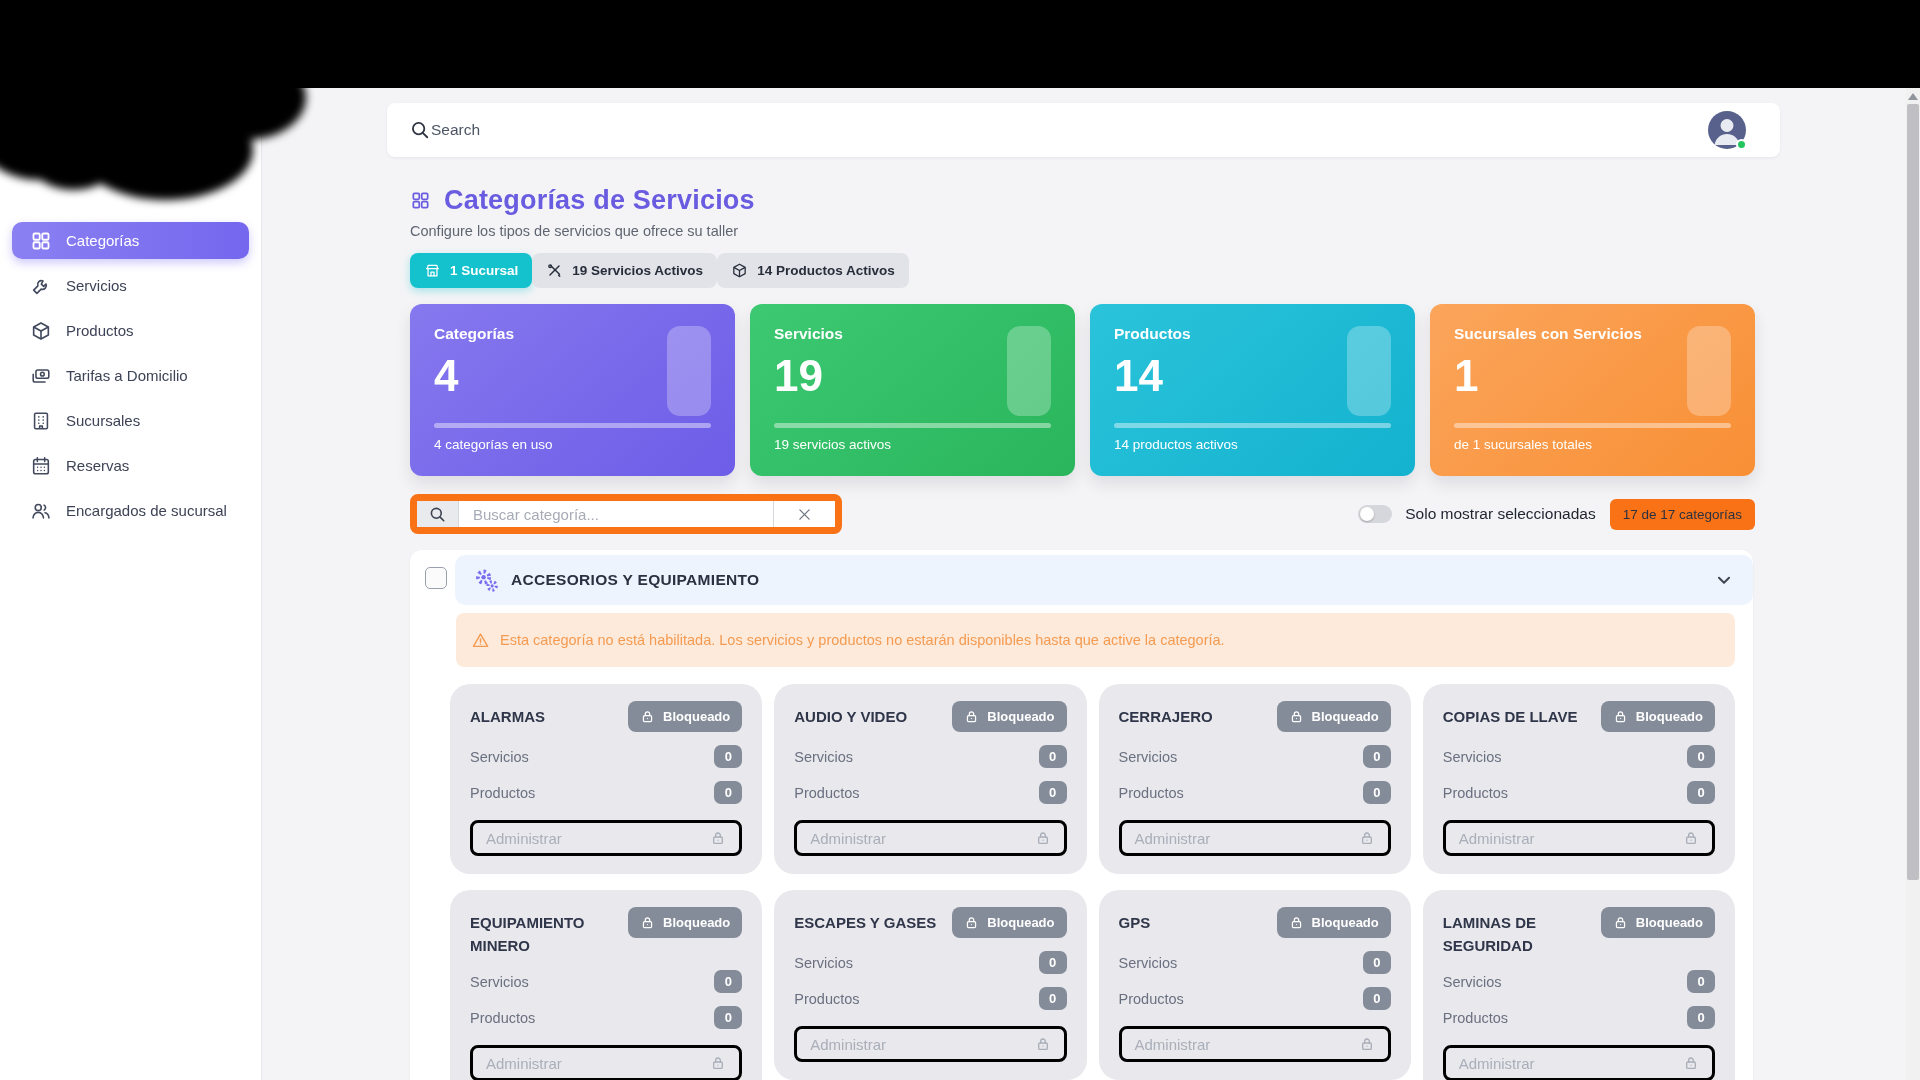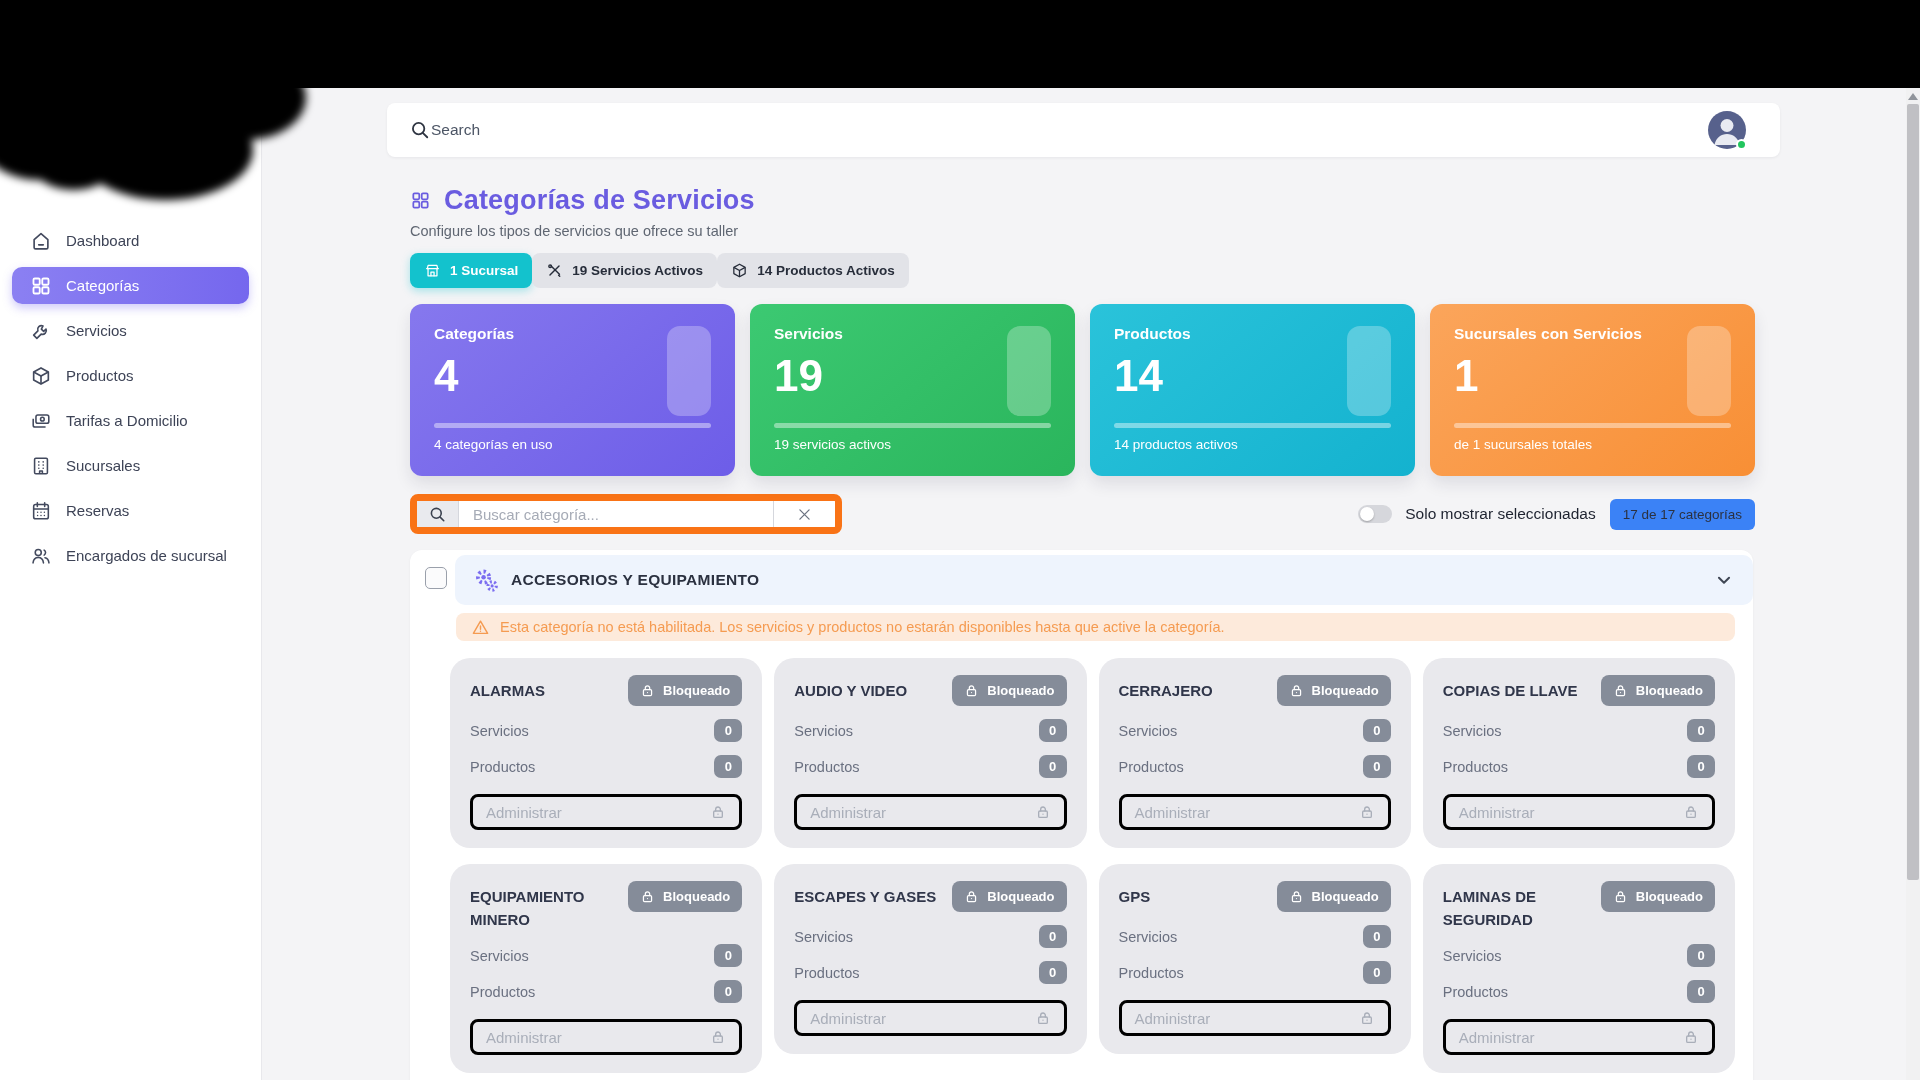--- a/index.html
+++ b/index.html
@@ -76,35 +76,35 @@
     font-family:"Liberation Sans",sans-serif; }
   .sg-input::placeholder { color:#a6abb6; opacity:1; }
   .sg-clear { width:62px; background:#fff; border:none; border-left:1px solid #d5d7dd; cursor:pointer;
     display:flex; align-items:center; justify-content:center; color:#6b7280; }
   .sg-clear span { width:17px; height:17px; }
   .toggle { width:34px; height:18px; border-radius:9px; background:#d6d7dc; position:relative;
     margin-left:auto; cursor:pointer; flex:0 0 34px; }
   .toggle-knob { position:absolute; left:2px; top:2px; width:14px; height:14px; border-radius:50%;
     background:#fff; box-shadow:0 1px 2px rgba(0,0,0,.25); }
   .toggle-label { margin-left:13px; font-size:15.5px; color:#1e2330; }
-  .count-badge { margin-left:14px; background:#3b82f6; border-radius:6px; padding:8px 13px;
+  .count-badge { margin-left:14px; background:#f97316; border-radius:6px; padding:8px 13px;
     font-size:13.5px; color:#2b3140; }
 
   
   .section-card { margin-top:16px; width:1343px; height:720px; background:#fff; border-radius:12px;
     box-shadow:0 1px 3px rgba(20,20,40,.05); padding:5px 0 0 15px; }
   .section-header { display:flex; align-items:flex-start; }
   .sec-checkbox { width:22px; height:22px; margin:12px 8px 0 0; border:1.7px solid #9aa0ab;
     border-radius:5px; background:#fbfbfc; cursor:pointer; flex:0 0 22px; }
   .header-bar { flex:1; height:50px; background:#eef4fd; border-radius:10px; display:flex;
     align-items:center; padding:0 18px; gap:11px; cursor:pointer; }
   .gears { width:27px; height:27px; color:#7b6df0; }
   .sec-title { font-size:15.5px; font-weight:bold; color:#2b3140; letter-spacing:.3px; }
   .chevron { margin-left:auto; width:22px; height:22px; color:#3f4654; cursor:pointer; }
-  .warning { margin:8px 18px 0 31px; background:var(--warn-bg,#fdeadb); border-radius:8px; height:28px;
+  .warning { margin:8px 18px 0 31px; background:var(--warn-bg,#fdeadb); border-radius:8px; height:54px;
     display:flex; align-items:center; gap:10px; padding:0 15px; color:var(--warn-fg,#f59b51); font-size:14.5px; }
   .warn-icon { width:19px; height:19px; flex:0 0 19px; }
 
   .cat-grid { margin:17px 18px 0 25px; display:grid; grid-template-columns:repeat(4,1fr);
     gap:16px 12px; align-items:start; }
   .cat-card { background:#e9e9ed; border-radius:20px; padding:17px 20px 18px 20px; }
   .cat-head { display:flex; justify-content:space-between; align-items:flex-start; gap:8px; }
   .cat-title { font-size:15px; font-weight:bold; color:#30364a; line-height:1.5; max-width:150px;
     padding-top:5px; }
   .badge-lock { background:var(--blocked,#858c99); color:#fff; border-radius:8px; padding:0 12px;
@@ -140,29 +140,20 @@
     <div class="sm2"></div>
     <div class="sm3"></div>
   <div class="sm4"></div>
     <div class="sm5"></div>
     <div class="sm6"></div>
     <div class="sm7"></div>
 </div>
 
 <nav class="sidebar">
 
-    <div class="side-item">
-      <span class="side-icon icon-slot" data-icon="home-icon">
-        <svg viewBox="0 0 24 24" fill="none" stroke="currentColor" stroke-width="1.8" stroke-linecap="round" stroke-linejoin="round">
-          <path d="M4.5 10.5 12 4l7.5 6.5V19a1.6 1.6 0 0 1-1.6 1.6H6.1A1.6 1.6 0 0 1 4.5 19z"></path>
-          <path d="M9.5 16.2h5"></path>
-        </svg>
-      </span>
-      <span class="side-label">Dashboard</span>
-    </div>
 
     <div class="side-item active">
       <span class="side-icon icon-slot" data-icon="grid-icon">
         <svg viewBox="0 0 24 24" fill="none" stroke="currentColor" stroke-width="2" stroke-linejoin="round">
           <rect x="3.8" y="3.8" width="6.8" height="6.8" rx="1.4"></rect>
           <rect x="13.4" y="3.8" width="6.8" height="6.8" rx="1.4"></rect>
           <rect x="3.8" y="13.4" width="6.8" height="6.8" rx="1.4"></rect>
           <rect x="13.4" y="13.4" width="6.8" height="6.8" rx="1.4"></rect>
         </svg>
       </span>

